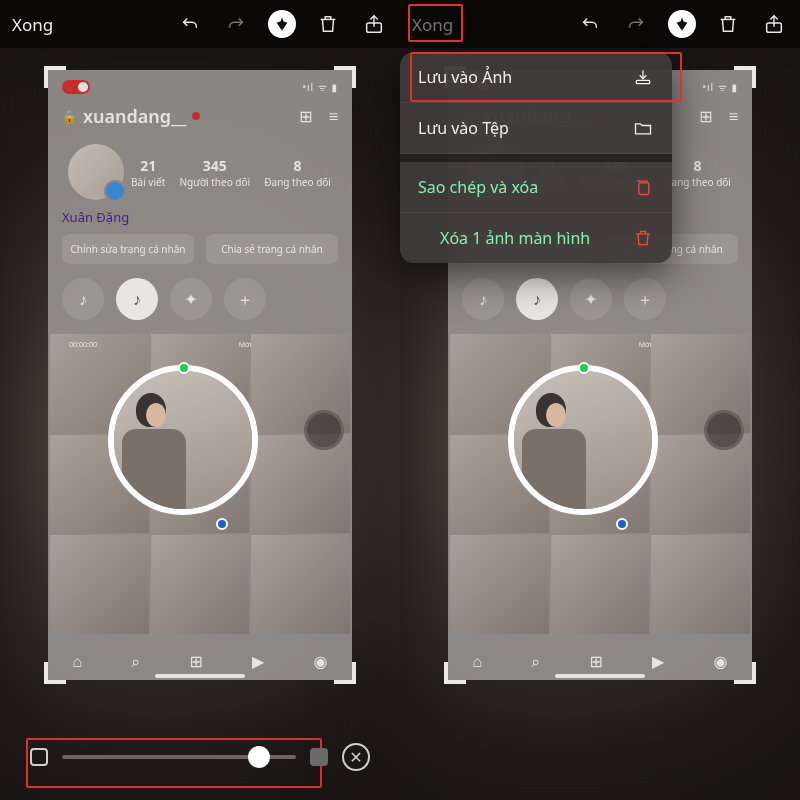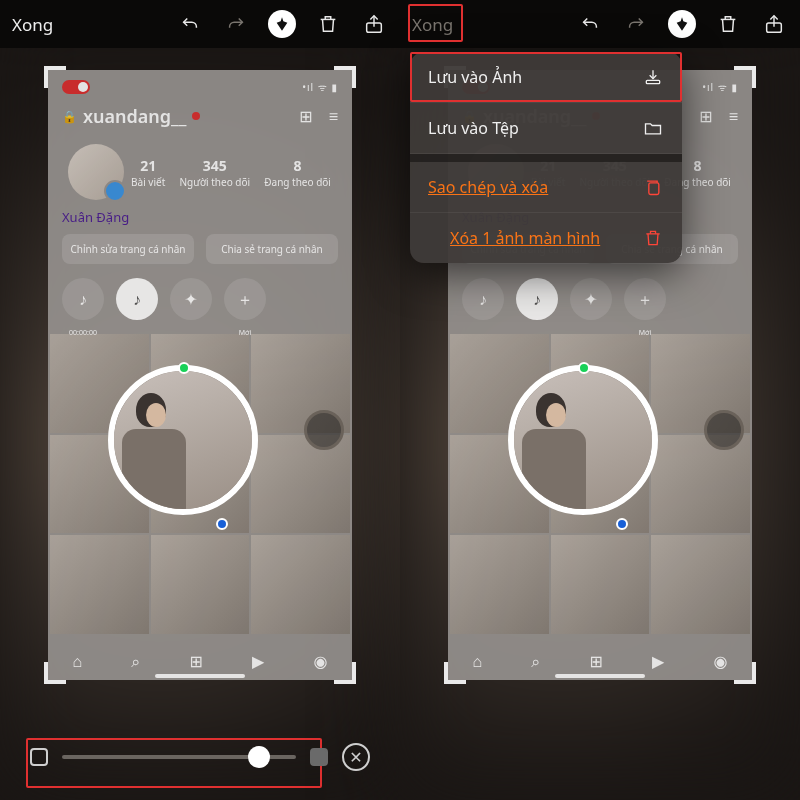--- a/index.html
+++ b/index.html
@@ -70,21 +70,21 @@
   .avatar-lg{width:56px;height:56px;border-radius:50%;background:linear-gradient(135deg,#dcd4cc,#b8aea4);position:relative;}
   .avatar-lg::after{content:"";position:absolute;right:-2px;bottom:-2px;width:18px;height:18px;border-radius:50%;background:#3b96e8;border:2px solid #9a9693;color:#fff;font-size:12px;display:flex;align-items:center;justify-content:center;}
   .stats{flex:1;display:flex;justify-content:space-around;color:#fff;font-size:10px;text-align:center;}
   .stats b{display:block;font-size:14px;}
   .ig-name{color:#4c1d95;padding:2px 14px 8px;font-size:13px;}
   .pill-row{display:flex;gap:12px;padding:0 14px;}
   .pill{flex:1;background:rgba(255,255,255,.16);color:#fff;font-size:10px;border-radius:8px;padding:8px;text-align:center;}
   .stories{display:flex;gap:12px;padding:14px;}
   .story{width:42px;height:42px;border-radius:50%;background:rgba(255,255,255,.14);display:flex;align-items:center;justify-content:center;color:#fff;position:relative;}
   .story.active{background:#fff;color:#555;}
-  .story-lbl{position:absolute;top:50px;font-size:7px;color:#fff;white-space:nowrap;}
+  .story-lbl{position:absolute;top:62px;font-size:7px;color:#fff;white-space:nowrap;}
   .grid{display:grid;grid-template-columns:repeat(3,1fr);gap:2px;padding:0 2px;}
   .cell{aspect-ratio:1;background:linear-gradient(135deg,#b8b0a8,#8a827a);}
   .tabbar{position:absolute;bottom:8px;left:0;right:0;display:flex;justify-content:space-around;color:#fff;}
   .home-ind{position:absolute;bottom:2px;left:50%;transform:translateX(-50%);width:90px;height:4px;border-radius:2px;background:#fff;}
   .circle-ann{position:absolute;width:150px;height:150px;border:6px solid #fff;border-radius:50%;left:60px;top:295px;z-index:4;overflow:hidden;}
   .circle-ann-inner{position:absolute;inset:0;background:linear-gradient(160deg,#c8bfba 0%,#b8afa8 35%,#9a8f86 100%);}
   .person{position:absolute;left:8px;top:22px;width:60px;height:110px;}
   .person .head{width:30px;height:34px;border-radius:50% 50% 45% 45%;background:#3a3330;position:absolute;left:14px;top:0;}
   .person .face{width:20px;height:24px;border-radius:50%;background:#d4b8a0;position:absolute;left:24px;top:10px;}
   .person .body{width:64px;height:80px;background:#7a7068;border-radius:14px 14px 0 0;position:absolute;top:36px;left:0;}
@@ -96,28 +96,28 @@
   .sq{width:18px;height:18px;border:2px solid #cfcfcf;border-radius:4px;}
   .sq.fill{background:#6a6a6a;border-color:#6a6a6a;}
   .slider{flex:1;height:4px;background:#6a6560;border-radius:2px;position:relative;}
   .slider-thumb{position:absolute;width:22px;height:22px;border-radius:50%;background:#fff;top:-9px;right:26px;}
   .hl-red{border:2px solid #e03030;border-radius:2px;}
   .hl-slider{position:absolute;left:26px;bottom:12px;right:78px;height:50px;}
   .close-circ{width:28px;height:28px;border-radius:50%;border:2px solid #cfcfcf;display:flex;align-items:center;justify-content:center;color:#cfcfcf;font-size:16px;}
 
   
   .ctx-menu{
-    position:absolute; left:10px; top:52px; width:272px; z-index:20;
+    position:absolute; left:0; top:52px; width:272px; z-index:20;
     background:rgba(62,58,56,.96); border-radius:14px; overflow:hidden;
     box-shadow:0 10px 40px rgba(0,0,0,.6);
   }
   .ctx-row{display:flex;align-items:center;padding:14px 18px;color:#efefef;font-size:16px;border-bottom:1px solid rgba(255,255,255,.06);cursor:pointer;}
   .ctx-row:last-child{border-bottom:none;padding-left:40px;}
   .ctx-row .r-ic{margin-left:auto;width:22px;height:22px;display:flex;align-items:center;justify-content:center;}
-  .ctx-row.danger{color:#f97316;text-decoration:underline;}
+  .ctx-row.danger{color:#86efac;}
   .ctx-sep{height:8px;background:rgba(20,18,16,.6);}
   .hl-done{position:absolute;left:8px;top:4px;width:55px;height:38px;z-index:21;}
   .hl-row1{position:absolute;left:10px;top:52px;width:272px;height:50px;z-index:21;}
   .hl-done.hl-red, .hl-row1.hl-red { border-width:2px; }
 
   .dim{color:#7a756f;}
 </style>
 </head>
 <body>
 

